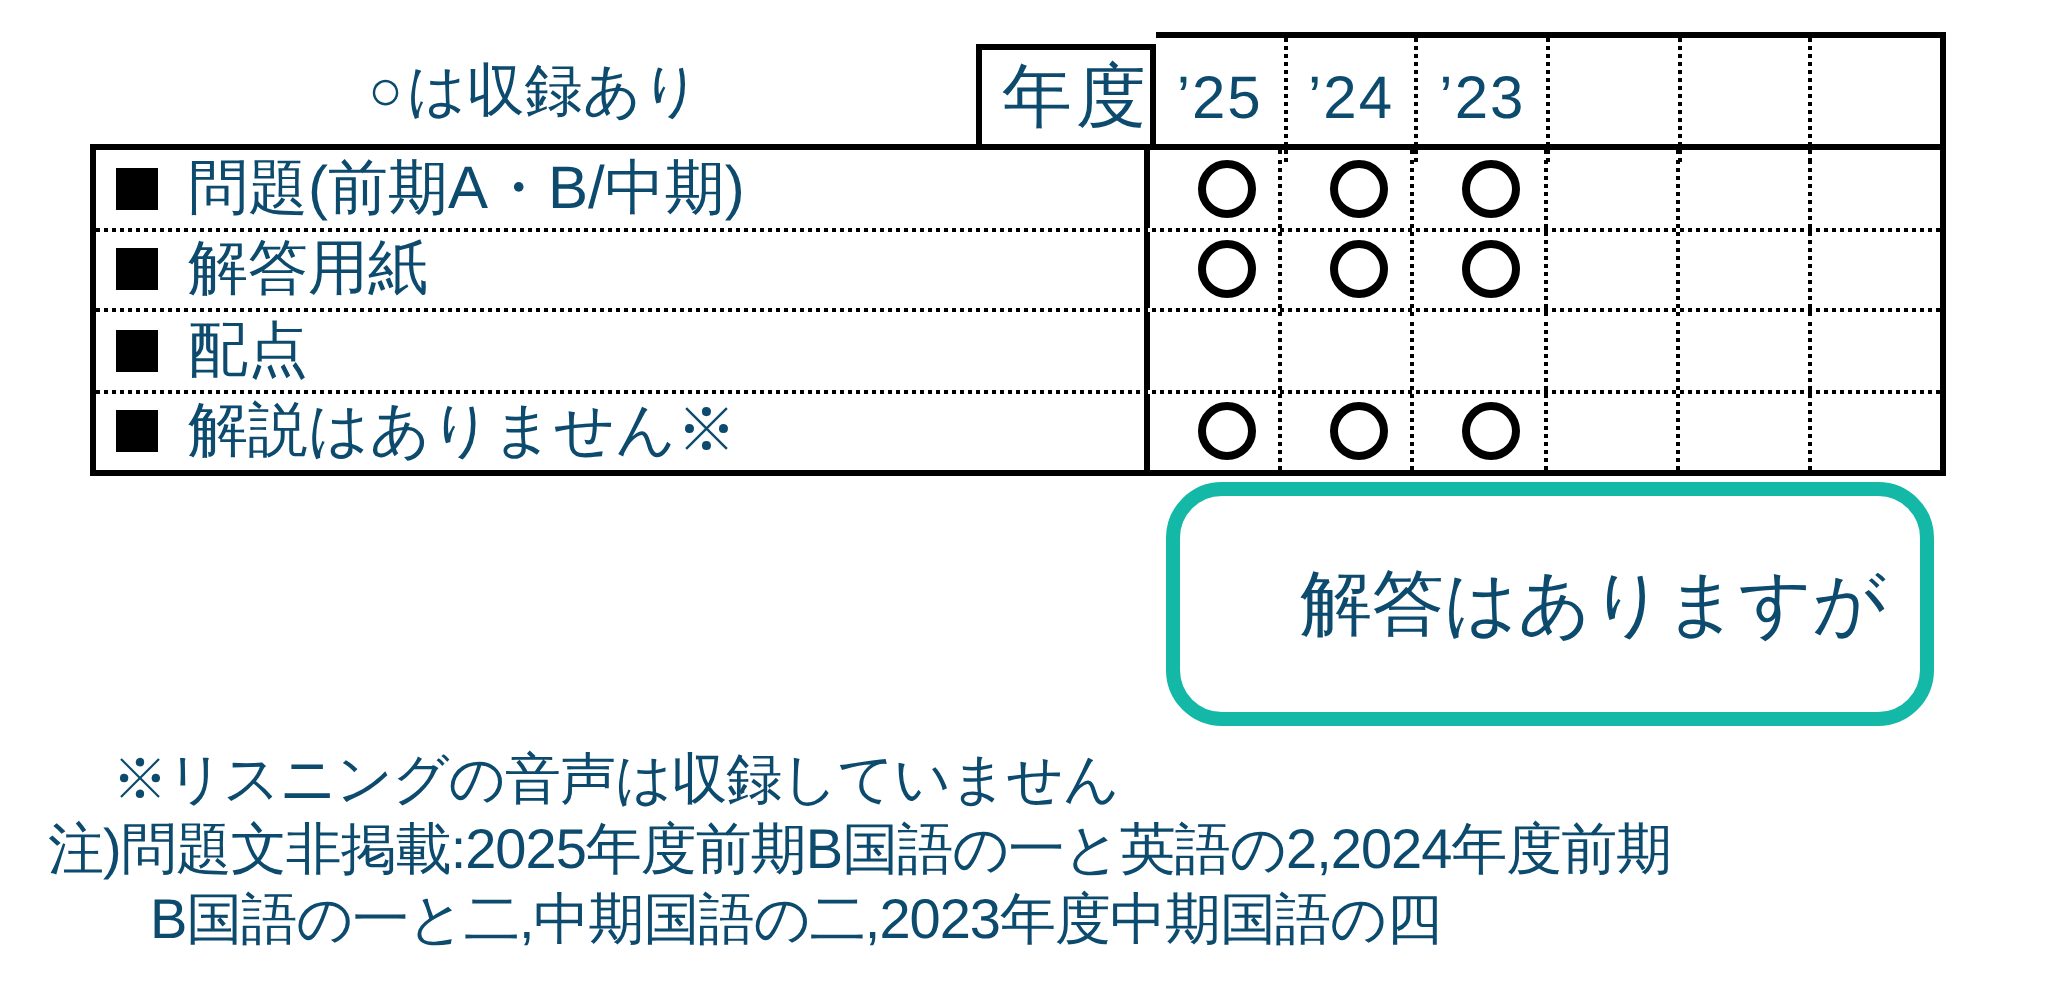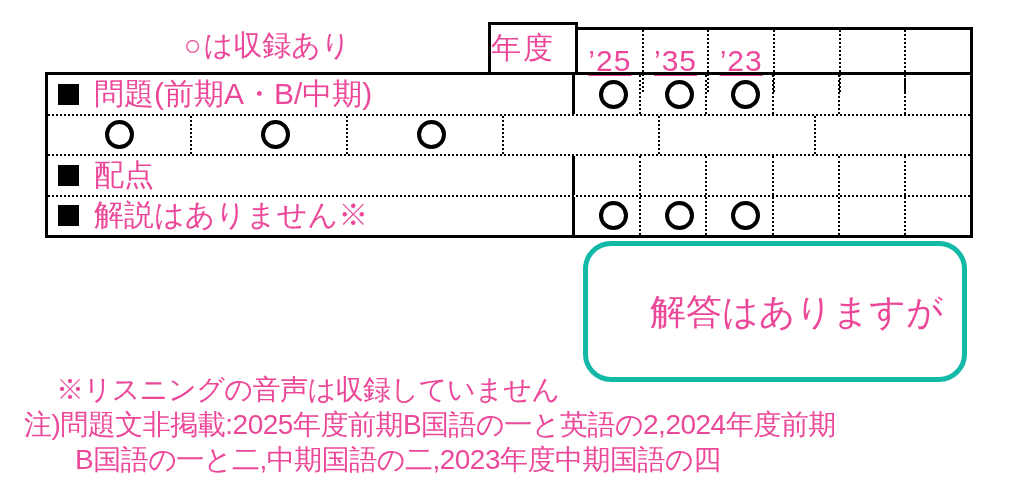--- a/index.html
+++ b/index.html
@@ -1,49 +1,48 @@
 <!DOCTYPE html>
 <html><head>
 <meta charset="utf-8">
 <style>
   * { margin:0; padding:0; box-sizing:border-box; }
   html,body { background:#ffffff; }
   .canvas {
     position:relative;
     width:1028px; height:498px;
     background:#ffffff;
-    color:#ec4899;
+    color:#0c4a6e;
     font-family:"Liberation Sans", sans-serif;
     overflow:hidden;
   }
 
   
   .legend {
     position:absolute; left:184px; top:26px;
     font-size:29px; white-space:nowrap;
   }
   .legend .marker { font-weight:bold; letter-spacing:2px; }
 
   
   .nendo-box {
     position:absolute; left:488px; top:22px;
     width:90px; height:53px;
     border:3px solid #000;
-    display:flex; align-items:center; justify-content:flex-start;
-    font-size:30px; letter-spacing:2px;
+    display:flex; align-items:center; justify-content:flex-end;
+    font-size:35px; letter-spacing:2px;
   }
 
   
   .year-strip {
-    position:absolute; left:578px; top:27px;
+    position:absolute; left:578px; top:16px;
     width:395px; height:65px;
     border-top:3px solid #000;
     border-right:3px solid #000;
     display:flex;
-    text-decoration:underline;
   }
   .year-cell {
     flex:1;
     border-right:2px dotted #000;
     display:flex; align-items:center; justify-content:center;
     font-size:30px; letter-spacing:1px;
   }
   .year-cell:last-child { border-right:none; }
 
   
@@ -78,22 +77,22 @@
   .circle {
     width:29px; height:29px;
     border:4px solid #000; border-radius:50%;
     display:none;
   }
   .mark-cell.marked .circle { display:block; }
 
   
   .callout {
     position:absolute; left:583px; top:241px;
-    width:384px; height:141px;
-    border:5px solid #14b8a6; border-radius:28px;
+    width:384px; height:122px;
+    border:7px solid #14b8a6; border-radius:28px;
     display:flex; flex-direction:column; align-items:center; justify-content:center;
     font-size:36px; line-height:50px; text-align:center;
     white-space:nowrap;
     padding-left:43px;
   }
 
   
   .note {
     position:absolute;
     font-size:28px; white-space:nowrap; letter-spacing:-0.5px;
@@ -110,21 +109,21 @@
   <div class="legend">
     <span class="marker">○</span><span>は収録あり</span>
   </div>
 
   <div class="nendo-box">
     <span>年度</span>
   </div>
 
   <div class="year-strip">
     <div class="year-cell">’25</div>
-    <div class="year-cell">’35</div>
+    <div class="year-cell">’24</div>
     <div class="year-cell">’23</div>
     <div class="year-cell"></div>
     <div class="year-cell"></div>
     <div class="year-cell"></div>
   </div>
 
   <div class="body-table">
 
     <div class="t-row">
       <div class="label-cell">
@@ -139,20 +138,24 @@
         </div>
       <div class="mark-cell marked">
           <span class="circle"></span>
         </div>
       <div class="mark-cell"></div>
       <div class="mark-cell"></div>
       <div class="mark-cell"></div>
     </div>
 
     <div class="t-row">
+      <div class="label-cell">
+        <span class="sq"></span>
+        <span>解答用紙</span>
+      </div>
       <div class="mark-cell marked">
           <span class="circle"></span>
         </div>
       <div class="mark-cell marked">
           <span class="circle"></span>
         </div>
       <div class="mark-cell marked">
           <span class="circle"></span>
         </div>
       <div class="mark-cell"></div>

